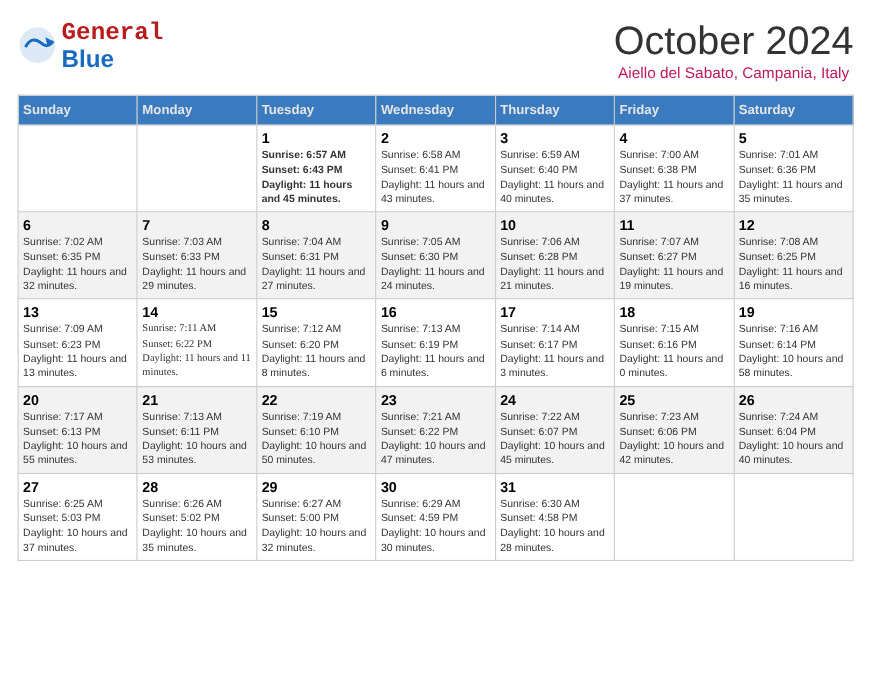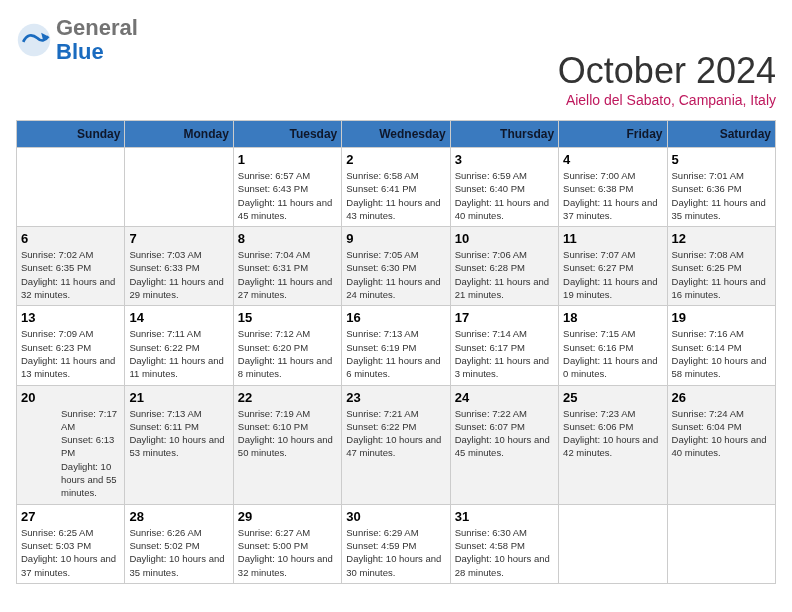--- a/index.html
+++ b/index.html
@@ -18,50 +18,49 @@
     }
     .logo {
       display: flex;
       align-items: center;
     }
     .logo-text {
       font-size: 22px;
       font-weight: bold;
       line-height: 1.1;
     }
-    .logo-general { color: #737373; }
+    .logo-general { color: #b91c1c; font-family: Liberation Mono, monospace; }
     .logo-blue { color: #1a6bbf; }
     .logo-icon {
       width: 36px;
       height: 36px;
       margin-right: 4px;
     }
     .title-block {
-      text-align: right;
-      margin-top: 34px;
+      text-align: center;
     }
     .month-title {
       font-size: 36px;
       font-weight: normal;
       color: #333;
     }
     .location {
       font-size: 14px;
       color: #be185d;
     }
     table {
       width: 100%;
       border-collapse: collapse;
       font-size: 11px;
     }
     thead tr th {
       background-color: #3a7abf;
-      color: #0f172a;
+      color: #e5e5e5;
       padding: 6px 4px;
-      text-align: right;
+      text-align: left;
       font-size: 12px;
       font-weight: bold;
       border: 1px solid #ccc;
     }
     tbody tr td {
       border: 1px solid #ccc;
       vertical-align: top;
       padding: 4px;
       height: 78px;
       width: 107px;
@@ -117,21 +116,21 @@
         <th>Friday</th>
         <th>Saturday</th>
       </tr>
   </thead>
   <tbody id="calendar-body">
       <tr>
         <td class="empty"></td>
         <td class="empty"></td>
         <td>
           <span class="day-num">1</span>
-          <div class="day-info" style="white-space: pre-line;">Sunrise: 6:57 AM
+          <div class="day-info" style="white-space: pre-line; font-weight: bold;">Sunrise: 6:57 AM
 Sunset: 6:43 PM
 Daylight: 11 hours and 45 minutes.</div>
         </td>
         <td>
           <span class="day-num">2</span>
           <div class="day-info" style="white-space: pre-line;">Sunrise: 6:58 AM
 Sunset: 6:41 PM
 Daylight: 11 hours and 43 minutes.</div>
         </td>
         <td>
@@ -199,21 +198,21 @@
       </tr>
       <tr>
         <td>
           <span class="day-num">13</span>
           <div class="day-info" style="white-space: pre-line;">Sunrise: 7:09 AM
 Sunset: 6:23 PM
 Daylight: 11 hours and 13 minutes.</div>
         </td>
         <td>
           <span class="day-num">14</span>
-          <div class="day-info" style="white-space: pre-line;">Sunrise: 7:11 AM
+          <div class="day-info" style="white-space: pre-line; font-family: Liberation Serif, serif;">Sunrise: 7:11 AM
 Sunset: 6:22 PM
 Daylight: 11 hours and 11 minutes.</div>
         </td>
         <td>
           <span class="day-num">15</span>
           <div class="day-info" style="white-space: pre-line;">Sunrise: 7:12 AM
 Sunset: 6:20 PM
 Daylight: 11 hours and 8 minutes.</div>
         </td>
         <td>
@@ -237,21 +236,21 @@
         <td>
           <span class="day-num">19</span>
           <div class="day-info" style="white-space: pre-line;">Sunrise: 7:16 AM
 Sunset: 6:14 PM
 Daylight: 10 hours and 58 minutes.</div>
         </td>
       </tr>
       <tr>
         <td>
           <span class="day-num">20</span>
-          <div class="day-info" style="white-space: pre-line; margin-left: 40px;">Sunrise: 7:17 AM
+          <div class="day-info" style="white-space: pre-line;">Sunrise: 7:17 AM
 Sunset: 6:13 PM
 Daylight: 10 hours and 55 minutes.</div>
         </td>
         <td>
           <span class="day-num">21</span>
           <div class="day-info" style="white-space: pre-line;">Sunrise: 7:13 AM
 Sunset: 6:11 PM
 Daylight: 10 hours and 53 minutes.</div>
         </td>
         <td>

